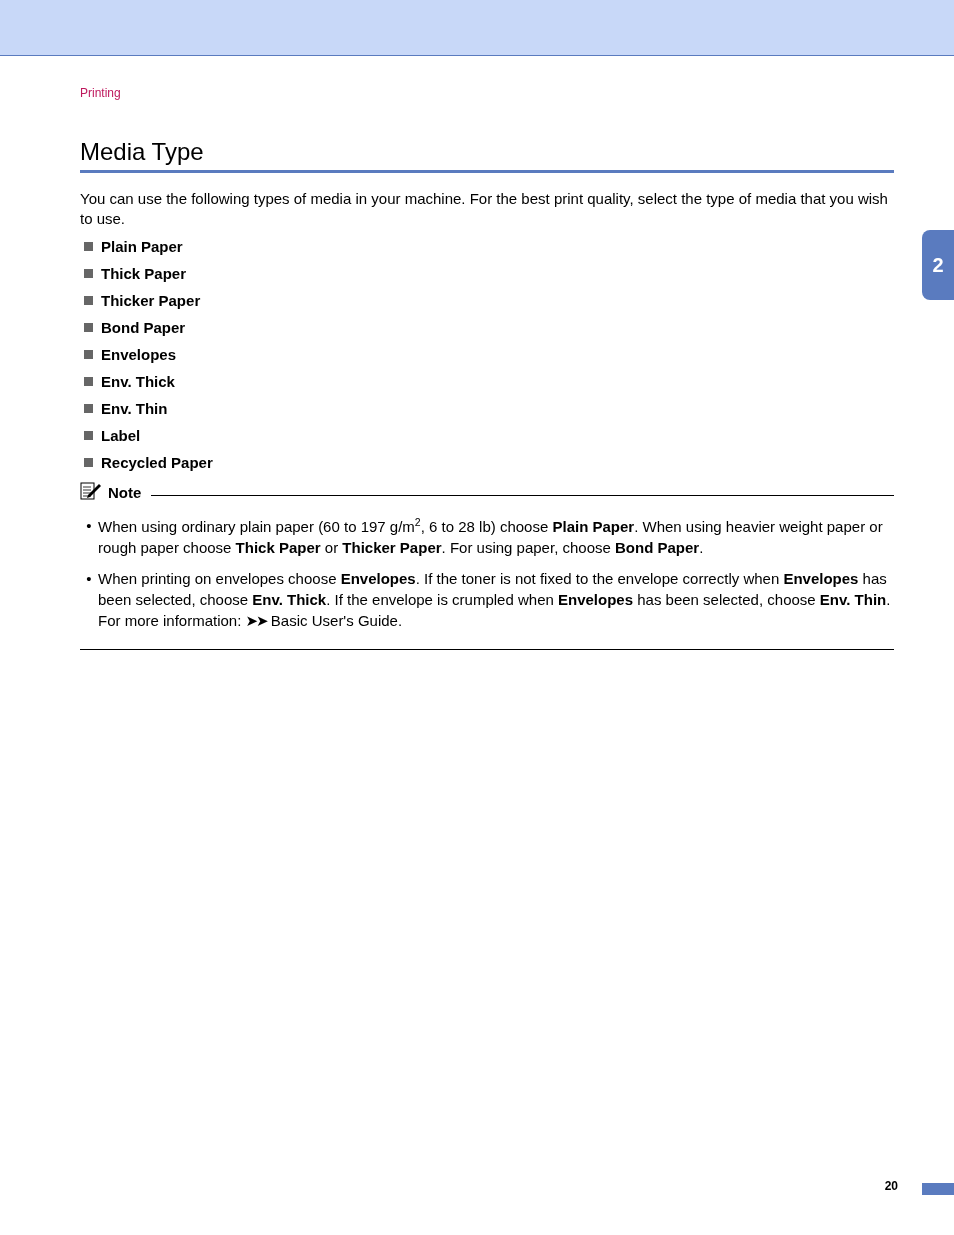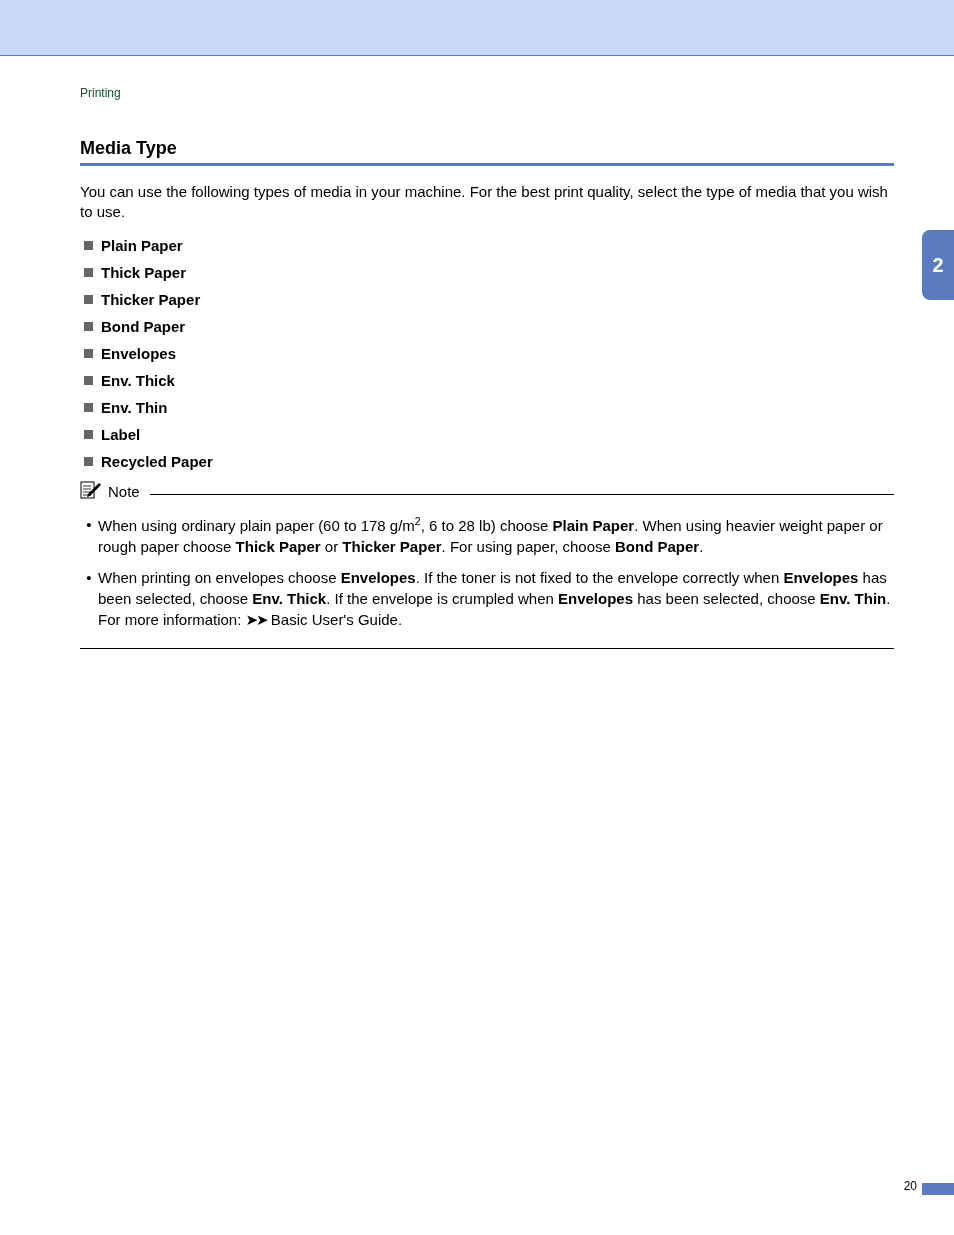--- a/index.html
+++ b/index.html
@@ -21,37 +21,37 @@
       width: 100%;
     }
     .top-rule {
       border-bottom: 1px solid #5a7bbf;
     }
     .page {
       padding: 30px 60px 0 80px;
     }
     .breadcrumb {
       font-size: 12px;
-      color: #14532d;
+      color: #be185d;
       margin-bottom: 38px;
     }
     .section-title {
-      font-size: 18px;
-      font-weight: bold;
+      font-size: 24px;
+      font-weight: normal;
       margin-bottom: 4px;
     }
     .section-underline {
       height: 3px;
       background: #5a7bbf;
       margin-bottom: 16px;
     }
     .intro {
       font-size: 15px;
       line-height: 1.35;
-      margin-bottom: 14px;
+      margin-bottom: 8px;
     }
     .media-list {
       list-style: none;
       margin-left: 4px;
     }
     .media-list li {
       margin-bottom: 10px;
       display: flex;
       align-items: center;
     }
@@ -71,21 +71,21 @@
       display: flex;
       align-items: center;
       margin-top: 8px;
       margin-bottom: 4px;
     }
     .note-icon {
       margin-right: 6px;
       flex-shrink: 0;
     }
     .note-title {
-      font-weight: normal;
+      font-weight: bold;
       font-size: 15px;
       margin-right: 10px;
     }
     .note-rule-top {
       flex: 1;
       border-bottom: 1px solid #000;
       height: 1px;
       margin-top: 6px;
     }
     .note-body {
@@ -127,24 +127,24 @@
     }
     .page-footer {
       position: absolute;
       bottom: 40px;
       right: 0;
       width: 100%;
       height: 18px;
     }
     .page-number {
       position: absolute;
-      right: 37px;
+      right: 56px;
       bottom: 2px;
       font-size: 12px;
-      font-weight: normal;
+      font-weight: bold;
     }
     .footer-block {
       position: absolute;
       right: 0;
       bottom: 0;
       width: 32px;
       height: 12px;
       background: #5a7bbf;
     }
     sup {
@@ -220,21 +220,21 @@
       </svg>
     </span>
     <span class="note-title">Note</span>
     <div class="note-rule-top"></div>
   </div>
 
   <div class="note-body">
     <div class="bullet-row">
       <div class="bullet-dot">•</div>
       <div class="bullet-text">
-        <span>When using ordinary plain paper (60 to 178 g/m</span><sup>2</sup><span>, 6 to 28 lb) choose </span><b>Plain Paper</b><span>. When using heavier weight paper or rough paper choose </span><b>Thick Paper</b><span> or </span><b>Thicker Paper</b><span>. For using paper, choose </span><b>Bond Paper</b><span>.</span>
+        <span>When using ordinary plain paper (60 to 197 g/m</span><sup>2</sup><span>, 6 to 28 lb) choose </span><b>Plain Paper</b><span>. When using heavier weight paper or rough paper choose </span><b>Thick Paper</b><span> or </span><b>Thicker Paper</b><span>. For using paper, choose </span><b>Bond Paper</b><span>.</span>
       </div>
     </div>
     <div class="bullet-row">
       <div class="bullet-dot">•</div>
       <div class="bullet-text">
         <span>When printing on envelopes choose </span><b>Envelopes</b><span>. If the toner is not fixed to the envelope correctly when </span><b>Envelopes</b><span> has been selected, choose </span><b>Env. Thick</b><span>. If the envelope is crumpled when </span><b>Envelopes</b><span> has been selected, choose </span><b>Env. Thin</b><span>. For more information: </span><span class="arrows">➤➤</span><span> Basic User's Guide.</span>
       </div>
     </div>
   </div>
   <div class="note-rule-bottom"></div>

